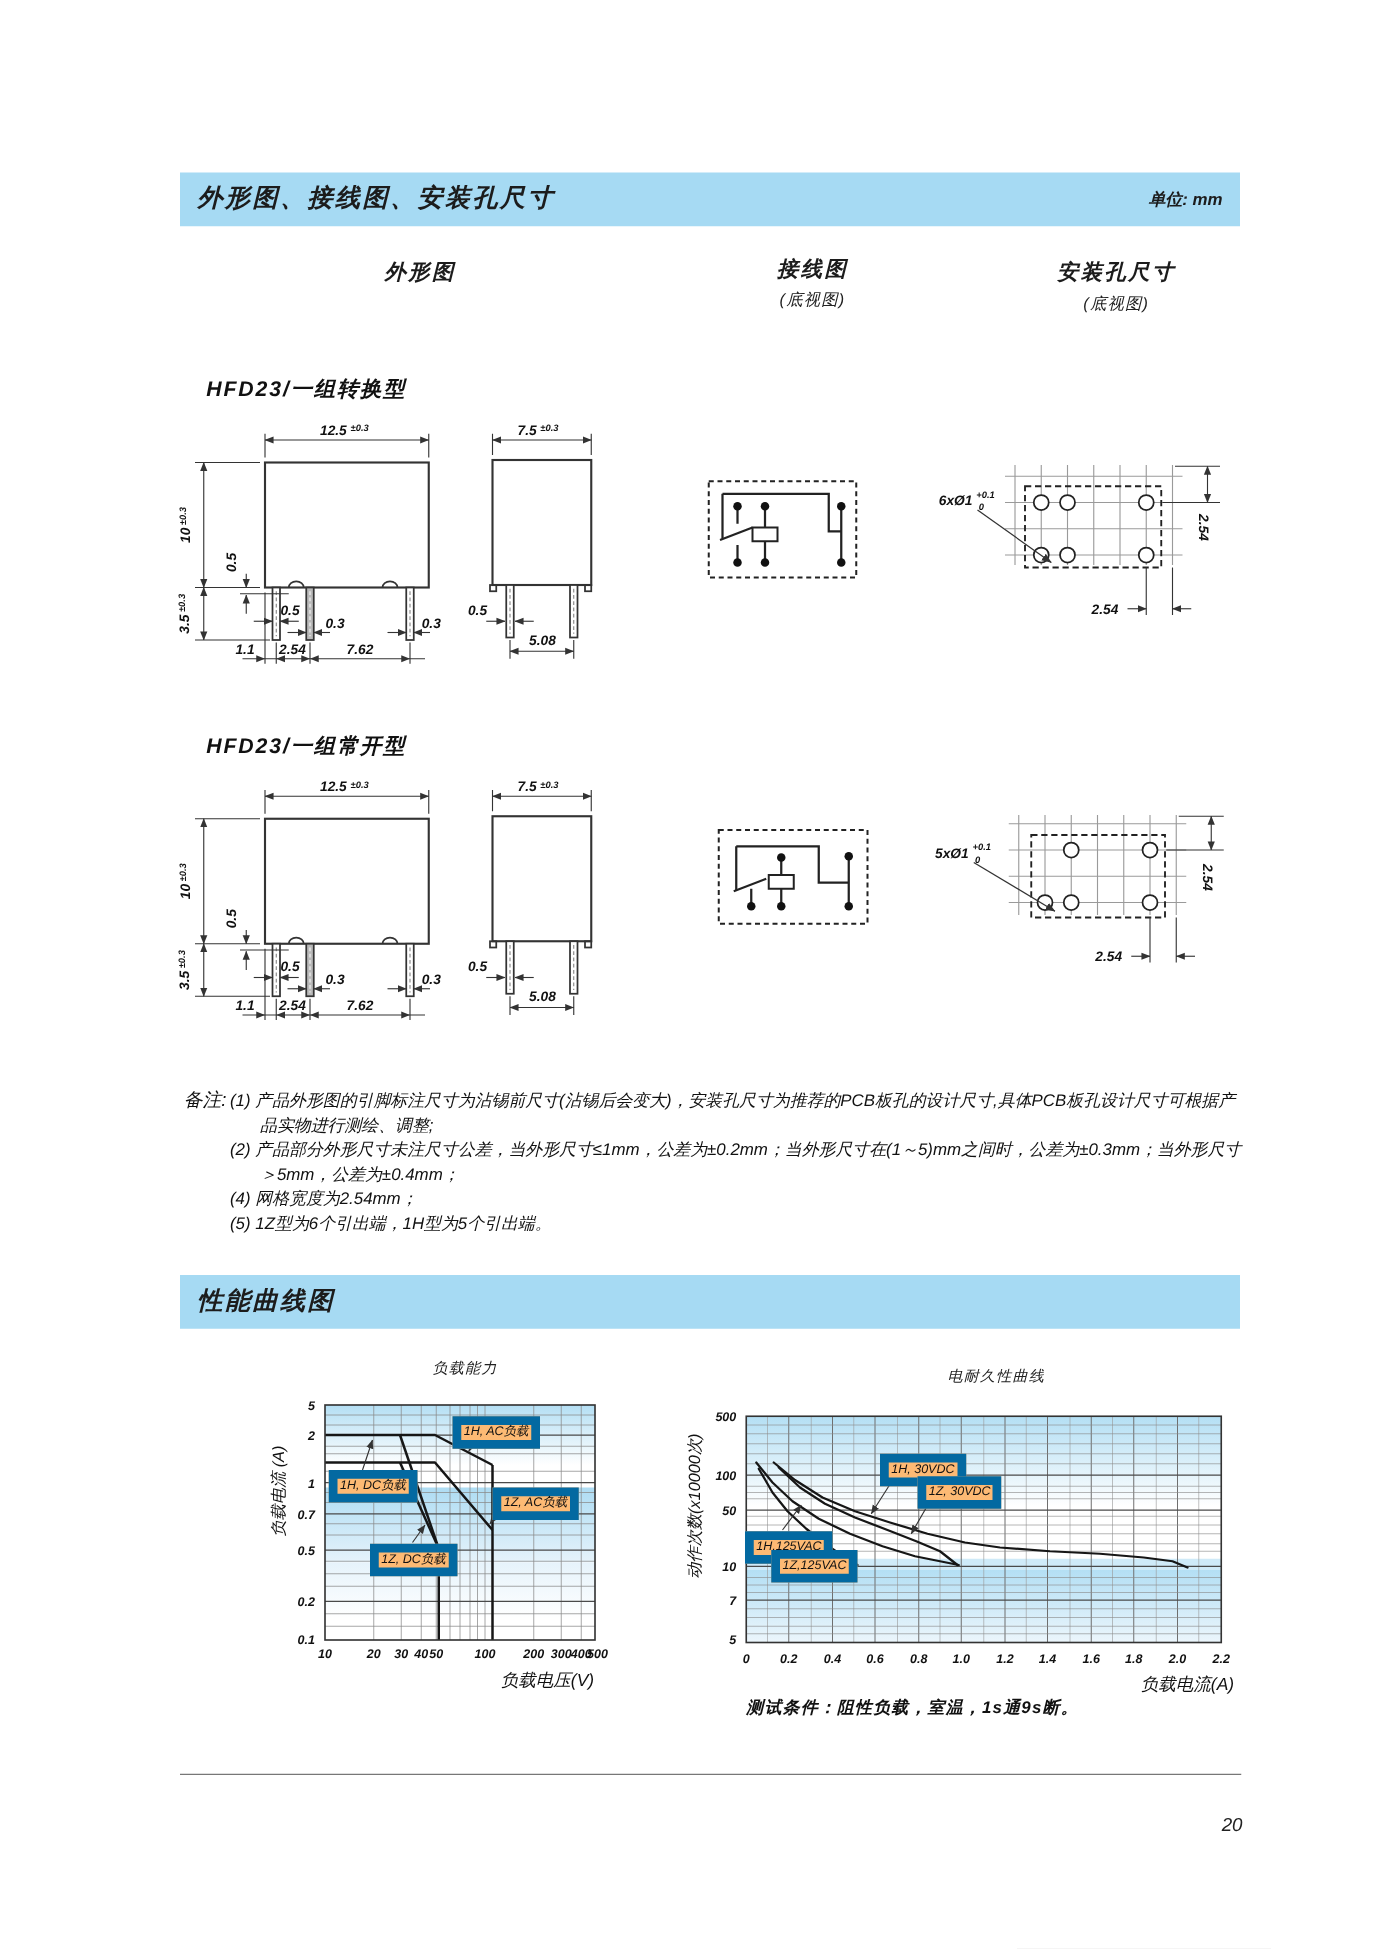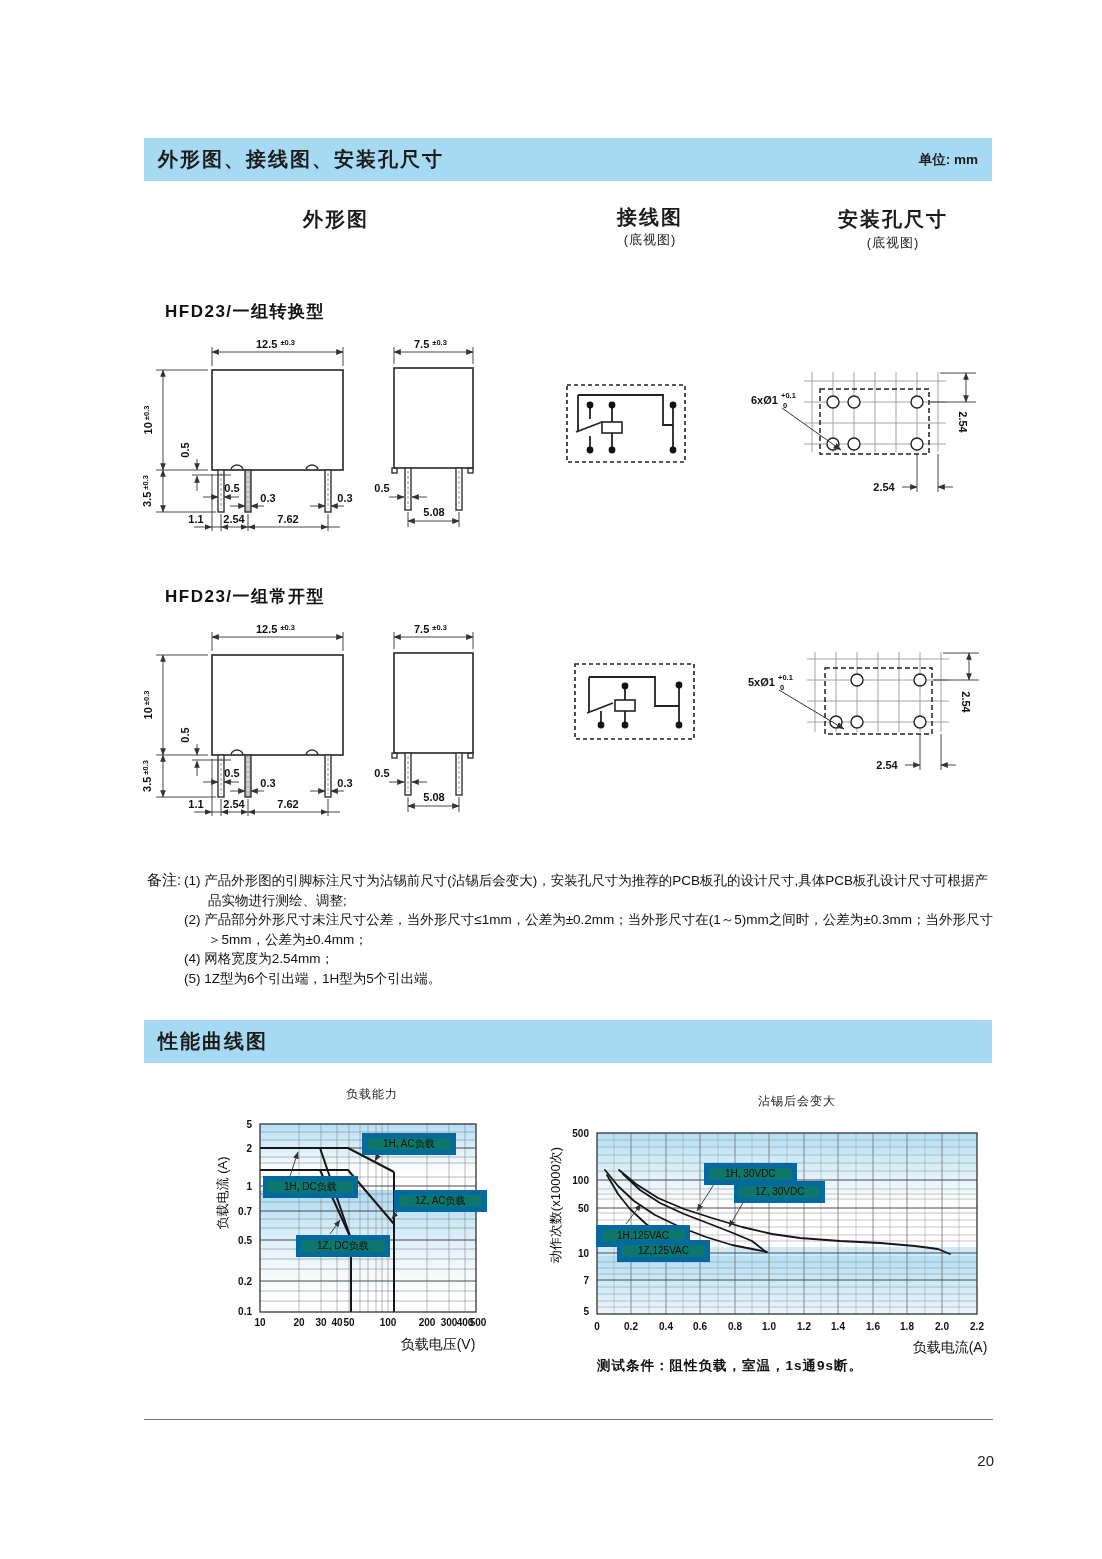--- a/index.html
+++ b/index.html
@@ -1,31 +1,31 @@
 <!DOCTYPE html>
 <html><head>
 <meta charset="utf-8">
 <style>
   html,body{margin:0;padding:0;background:#e8e8e8;}
   #page{position:relative;width:1102px;height:1559px;background:#ffffff;margin:0 auto;
-        font-family:"Liberation Sans","DejaVu Sans",sans-serif;color:#222;overflow:hidden;}
+        font-family:"Liberation Sans","DejaVu Sans",sans-serif;color:#222;overflow:hidden;font-style:italic;}
   .abs{position:absolute;}
   .bar{position:absolute;left:144px;width:848px;height:43px;background:#a6daf3;
        font-size:20px;font-weight:bold;line-height:43px;color:#1c1c1c;}
   .bar .t{padding-left:14px;letter-spacing:2px;}
   .unit{position:absolute;right:14px;top:0;font-size:13.5px;font-weight:bold;letter-spacing:0;}
-  .colhead{position:absolute;font-size:20px;font-weight:bold;text-align:center;color:#1c1c1c;letter-spacing:2px;}
+  .colhead{position:absolute;font-size:17px;font-weight:bold;text-align:center;color:#1c1c1c;letter-spacing:2px;}
   .colsub{position:absolute;font-size:13px;font-weight:normal;text-align:center;color:#222;letter-spacing:1px;}
   .sectitle{position:absolute;font-size:17px;font-weight:bold;letter-spacing:1.5px;color:#111;}
   .noteslabel{position:absolute;left:147px;top:871px;font-size:15px;color:#111;}
   .notes{position:absolute;left:184px;top:871px;width:814px;font-size:13.5px;line-height:19.5px;color:#111;}
   .note{padding-left:24px;text-indent:-24px;}
   .ctitle{position:absolute;font-size:12px;letter-spacing:1px;color:#222;text-align:center;}
-  .clabel{position:absolute;font-size:10px;line-height:12px;border:5px solid #0369a1;background:#0f766e;
-          padding:0 16px;white-space:nowrap;color:#111;}
+  .clabel{position:absolute;font-size:10px;line-height:12px;border:7px solid #0369a1;background:#fdba74;
+          padding:0 2px;white-space:nowrap;color:#111;}
   .testnote{position:absolute;left:597px;top:1357px;font-size:13.5px;font-weight:bold;color:#111;letter-spacing:1px;}
   .footrule{position:absolute;left:144px;top:1419px;width:849px;height:1px;background:#777;}
   .pagenum{position:absolute;left:960px;top:1452px;width:34px;text-align:right;font-size:15px;color:#222;}
   svg text{font-family:"Liberation Sans","DejaVu Sans",sans-serif;fill:#111;}
 </style>
 </head>
 <body>
 
 <div id="page">
 
@@ -49,21 +49,21 @@
     <div class="note">(2) 产品部分外形尺寸未注尺寸公差，当外形尺寸≤1mm，公差为±0.2mm；当外形尺寸在(1～5)mm之间时，公差为±0.3mm；当外形尺寸＞5mm，公差为±0.4mm；</div>
     <div class="note">(4) 网格宽度为2.54mm；</div>
     <div class="note">(5) 1Z型为6个引出端，1H型为5个引出端。</div>
   </div>
 
   <div class="bar" style="top:1020px;">
     <div class="t">性能曲线图</div>
   </div>
 
   <div class="ctitle" style="left:302px;top:1086px;width:140px;">负载能力</div>
-  <div class="ctitle" style="left:717px;top:1093px;width:160px;">沾锡后会变大</div>
+  <div class="ctitle" style="left:717px;top:1093px;width:160px;">电耐久性曲线</div>
 
   <svg class="abs" style="left:0;top:0;" width="1102" height="1559" viewBox="0 0 1102 1559">
     <defs>
       <marker id="arr" viewBox="0 0 10 10" refX="9.5" refY="5" markerWidth="8" markerHeight="8" orient="auto-start-reverse">
         <path d="M0,1 L10,5 L0,9 z" fill="#333"></path>
       </marker>
       <linearGradient id="gTop" x1="0" y1="0" x2="0" y2="1">
         <stop offset="0" stop-color="#b4dff4"></stop>
           <stop offset="1" stop-color="#ffffff"></stop>
       </linearGradient>

